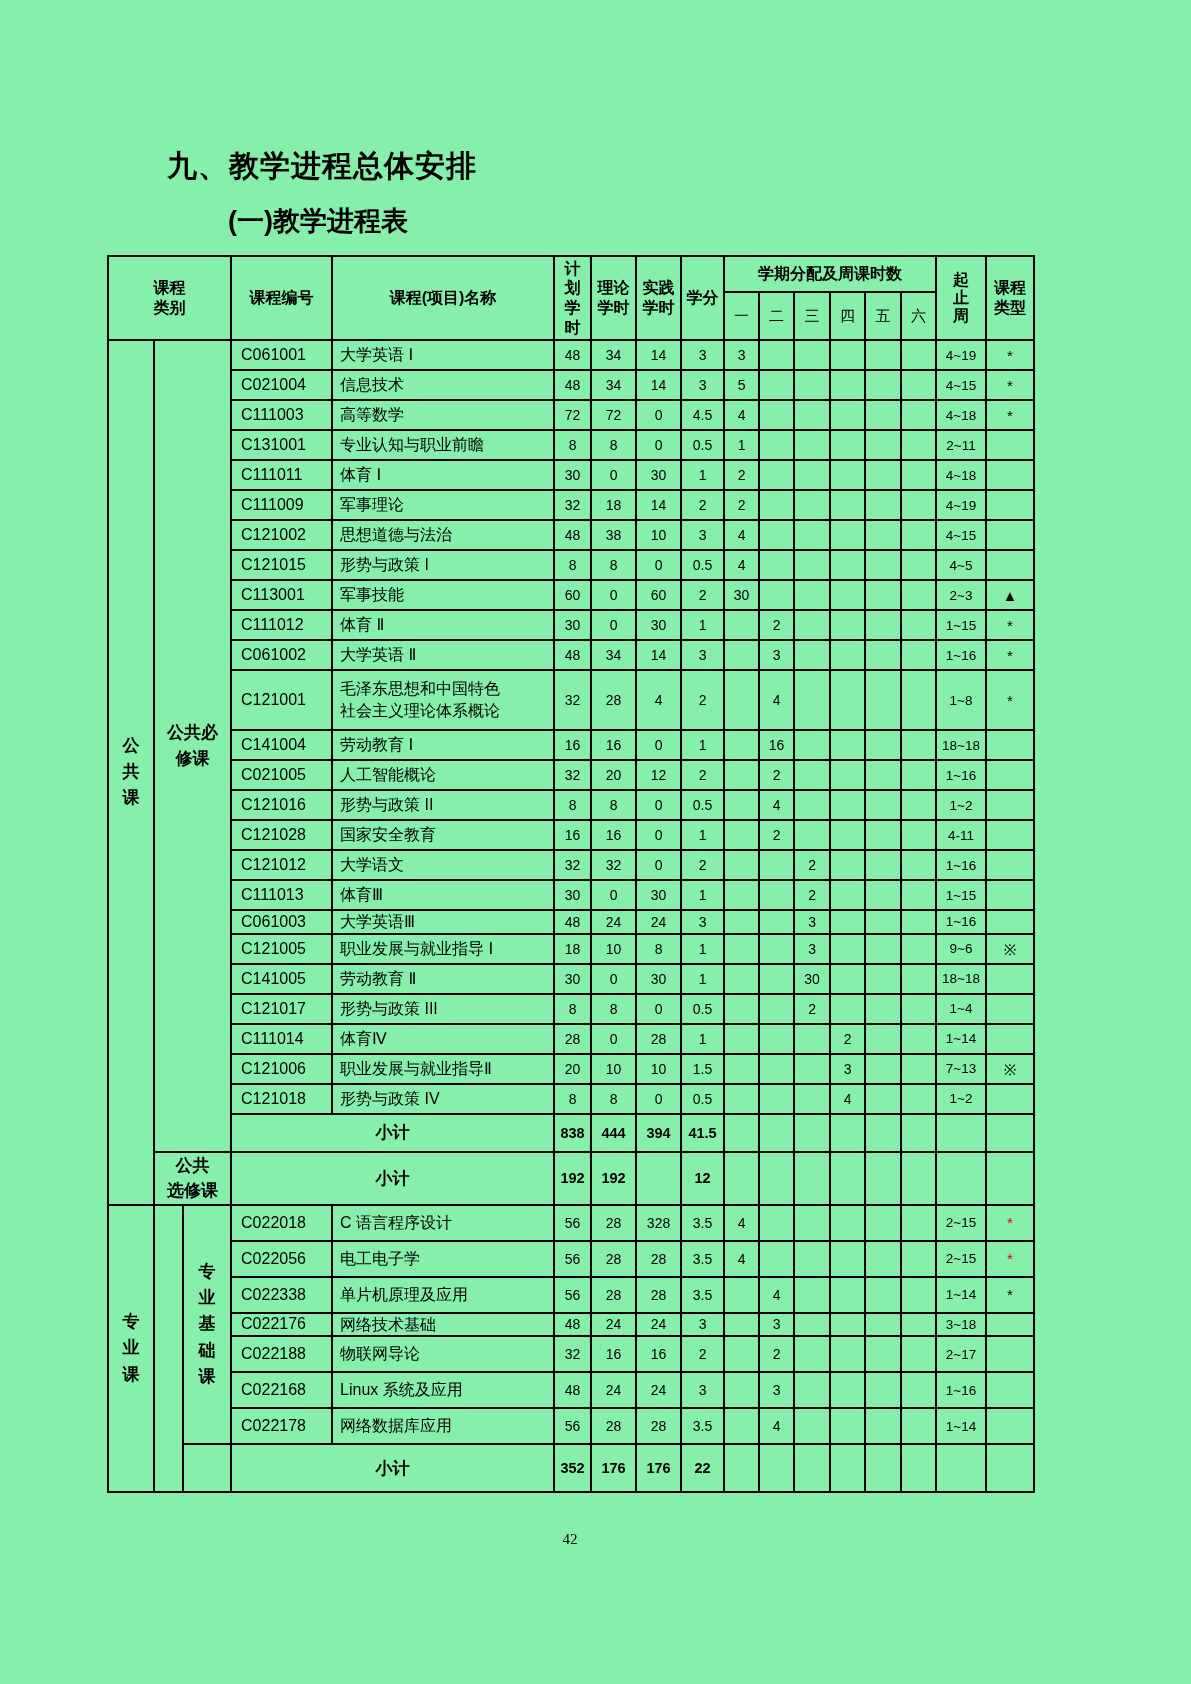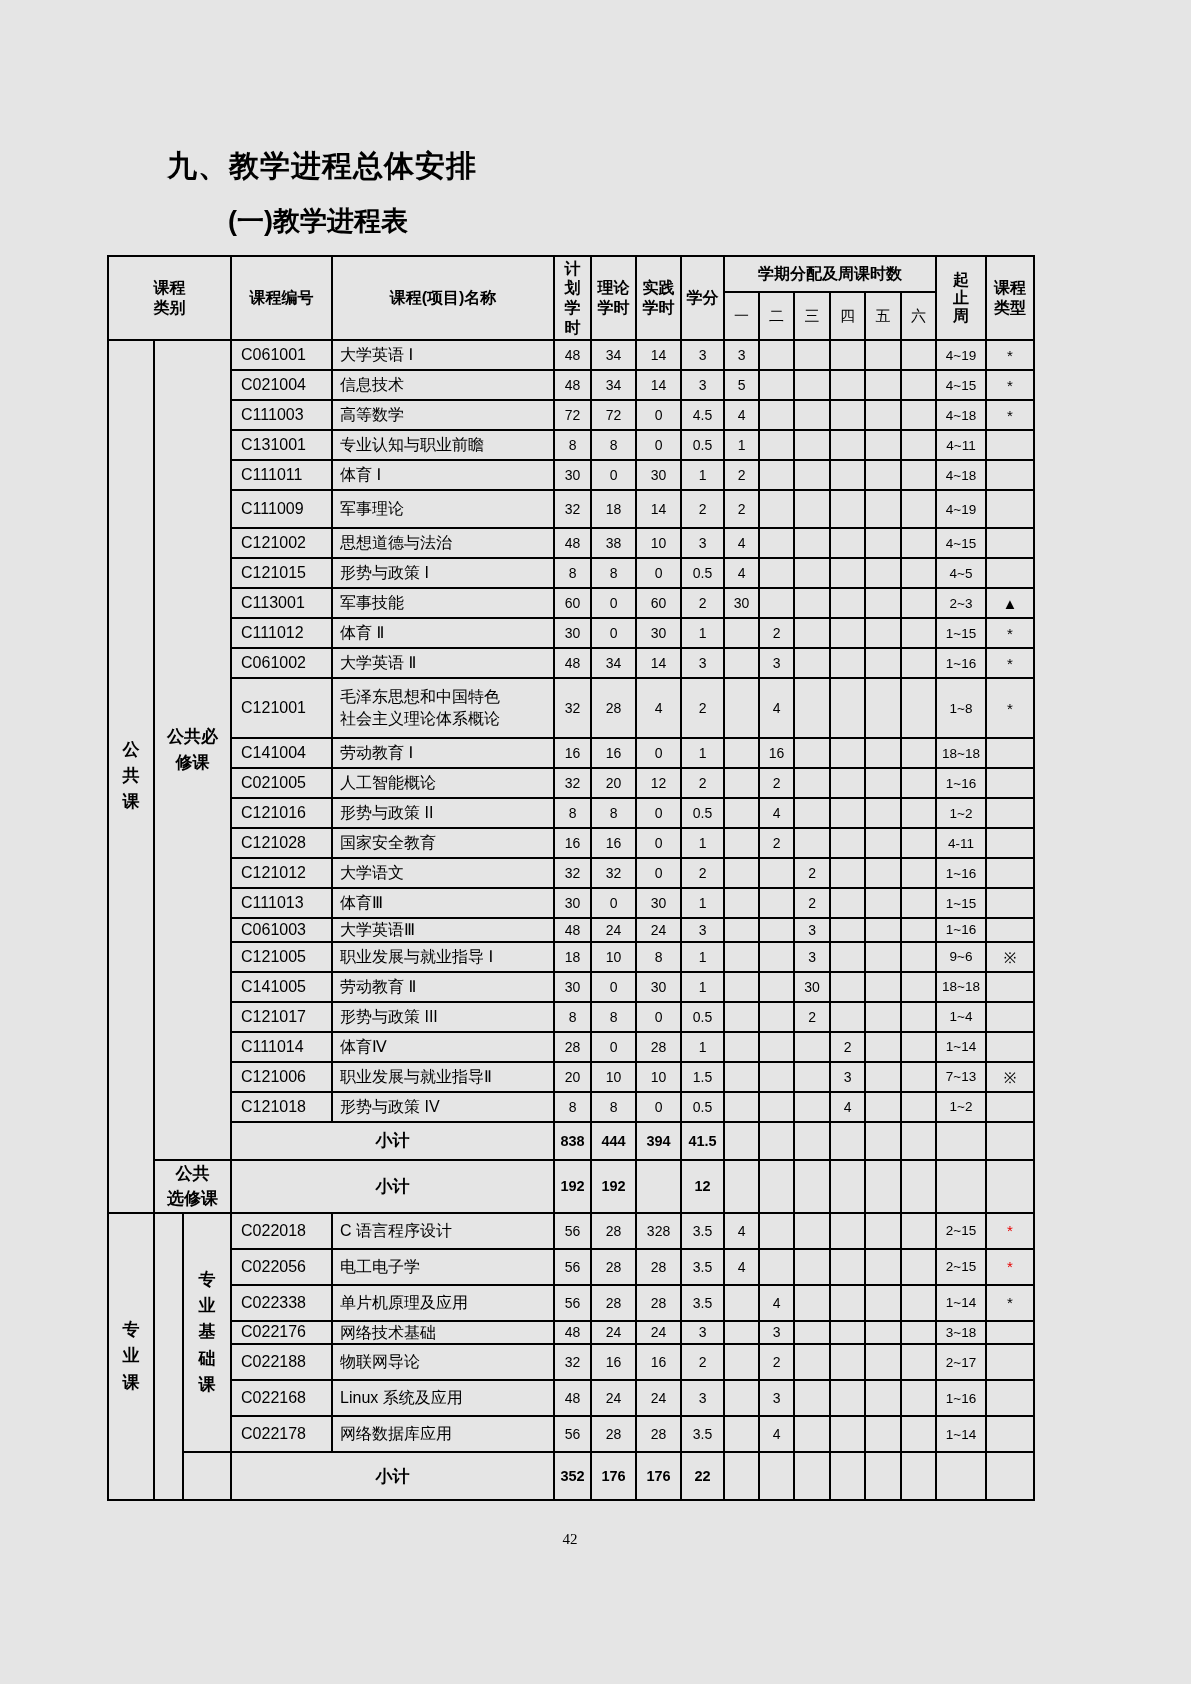--- a/index.html
+++ b/index.html
@@ -1,16 +1,16 @@
 <!DOCTYPE html>
 <html><head>
 <meta charset="utf-8">
 <style>
   html,body{margin:0;padding:0;background:#888;}
-  .page{position:relative;width:1191px;height:1684px;margin:0 auto;background:#e5e5e5;
+  .page{position:relative;width:1191px;height:1684px;margin:0 auto;background:#86efac;
         font-family:"Liberation Sans",sans-serif;color:#000;}
   .doc-title{position:absolute;left:167px;top:146px;font-size:30px;font-weight:700;letter-spacing:1px;}
   .doc-subtitle{position:absolute;left:228px;top:203px;font-size:27px;font-weight:700;}
   table.sched{position:absolute;left:107px;top:255px;width:926px;border-collapse:collapse;
               table-layout:fixed;border:2px solid #000;}
   .sched th,.sched td{border:2px solid #000;padding:0 2px;text-align:center;vertical-align:middle;
               overflow:hidden;}
   .sched th{font-size:16px;font-weight:700;white-space:pre-line;line-height:1.22;}
   .sched th.semh{font-weight:400;font-size:15px;}
   td.code{font-size:16px;text-align:left;padding-left:9px;}
@@ -141,40 +141,40 @@
           <td class="num">8</td>
           <td class="num">8</td>
           <td class="num">0</td>
           <td class="num">0.5</td>
           <td class="num">1</td>
           <td class="num"></td>
           <td class="num"></td>
           <td class="num"></td>
           <td class="num"></td>
           <td class="num"></td>
-          <td class="weeks">4~11</td>
+          <td class="weeks">2~11</td>
           <td class="type"></td>
         </tr>
         <tr style="height: 30px;">
           <td class="code">C111011</td>
           <td class="cn">体育 Ⅰ</td>
           <td class="num">30</td>
           <td class="num">0</td>
           <td class="num">30</td>
           <td class="num">1</td>
           <td class="num">2</td>
           <td class="num"></td>
           <td class="num"></td>
           <td class="num"></td>
           <td class="num"></td>
           <td class="num"></td>
           <td class="weeks">4~18</td>
           <td class="type"></td>
         </tr>
-        <tr style="height: 38px;">
+        <tr style="height: 30px;">
           <td class="code">C111009</td>
           <td class="cn">军事理论</td>
           <td class="num">32</td>
           <td class="num">18</td>
           <td class="num">14</td>
           <td class="num">2</td>
           <td class="num">2</td>
           <td class="num"></td>
           <td class="num"></td>
           <td class="num"></td>

